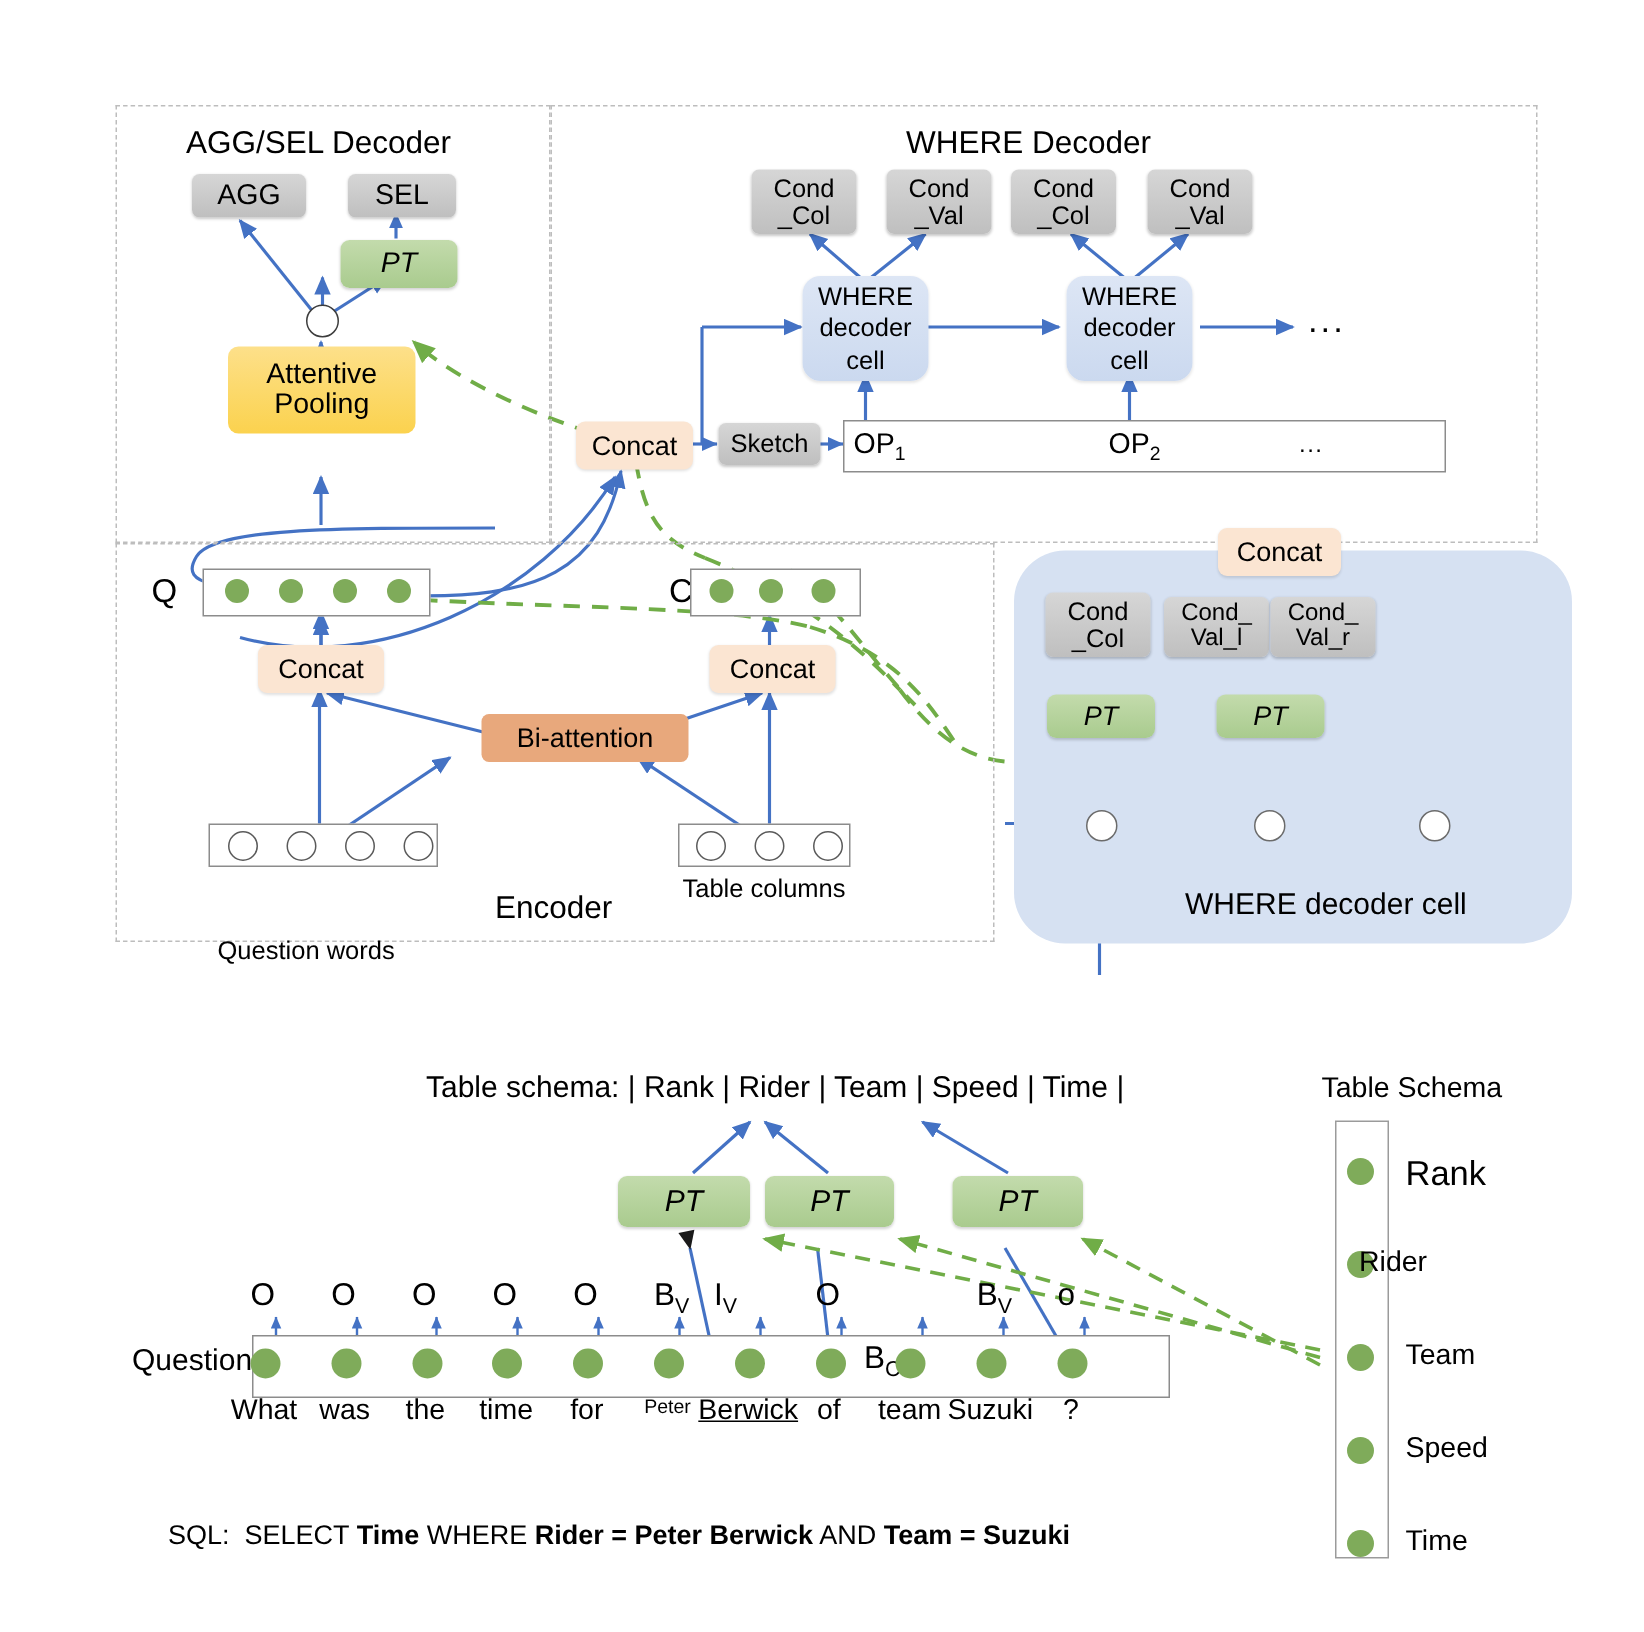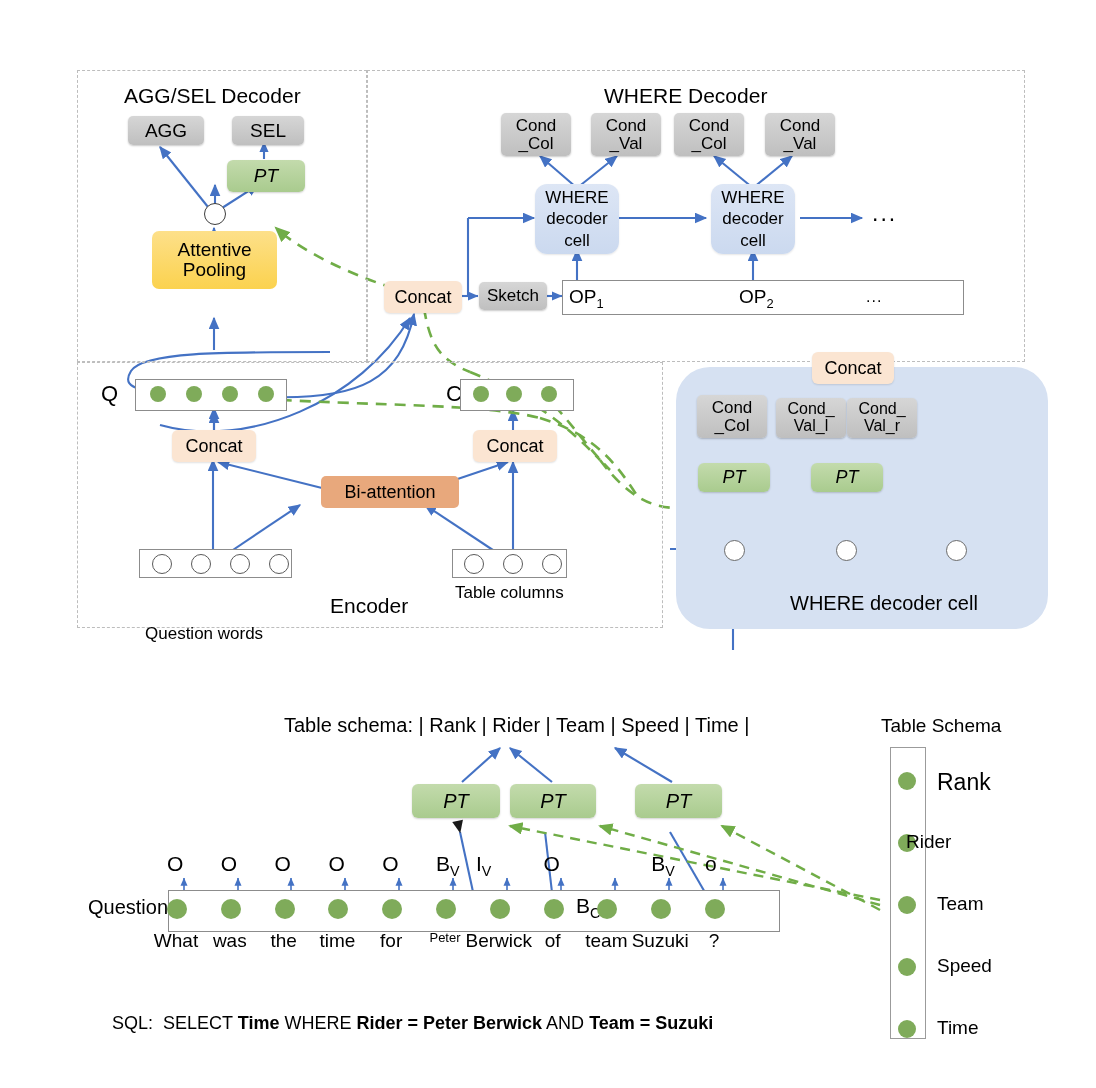--- a/index.html
+++ b/index.html
@@ -321,21 +321,21 @@
     <div class="dot" style="left: 328.4px; top: 899px; width: 20px; height: 20px;"></div>
     <div class="lbl" style="left: 337.4px; top: 930px; font-size: 19px; transform: translateX(-50%);">time</div>
     <div class="lbl" style="left: 382.2px; top: 852px; font-size: 21px;">O</div>
     <div class="dot" style="left: 382.2px; top: 899px; width: 20px; height: 20px;"></div>
     <div class="lbl" style="left: 391.2px; top: 930px; font-size: 19px; transform: translateX(-50%);">for</div>
     <div class="lbl" style="left: 436px; top: 852px; font-size: 21px;">B<sub>V</sub></div>
     <div class="dot" style="left: 436px; top: 899px; width: 20px; height: 20px;"></div>
     <div class="lbl" style="left: 445px; top: 930px; font-size: 13px; transform: translateX(-50%);">Peter</div>
     <div class="lbl" style="left: 476px; top: 852px; font-size: 21px;">I<sub>V</sub></div>
     <div class="dot" style="left: 489.8px; top: 899px; width: 20px; height: 20px;"></div>
-    <div class="lbl" style="left: 498.8px; top: 930px; font-size: 19px; transform: translateX(-50%);">Berwick</div>
+    <div class="lbl" style="left: 498.8px; top: 930px; font-size: 19px; transform: translateX(-50%); text-decoration: underline;">Berwick</div>
     <div class="lbl" style="left: 543.6px; top: 852px; font-size: 21px;">O</div>
     <div class="dot" style="left: 543.6px; top: 899px; width: 20px; height: 20px;"></div>
     <div class="lbl" style="left: 552.6px; top: 930px; font-size: 19px; transform: translateX(-50%);">of</div>
     <div class="lbl" style="left: 576px; top: 852px; font-size: 21px; margin-top: 42px;">B<sub>C</sub></div>
     <div class="dot" style="left: 597.4px; top: 899px; width: 20px; height: 20px;"></div>
     <div class="lbl" style="left: 606.4px; top: 930px; font-size: 19px; transform: translateX(-50%);">team</div>
     <div class="lbl" style="left: 651.2px; top: 852px; font-size: 21px;">B<sub>V</sub></div>
     <div class="dot" style="left: 651.2px; top: 899px; width: 20px; height: 20px;"></div>
     <div class="lbl" style="left: 660.2px; top: 930px; font-size: 19px; transform: translateX(-50%);">Suzuki</div>
     <div class="lbl" style="left: 705px; top: 852px; font-size: 21px;">o</div>

